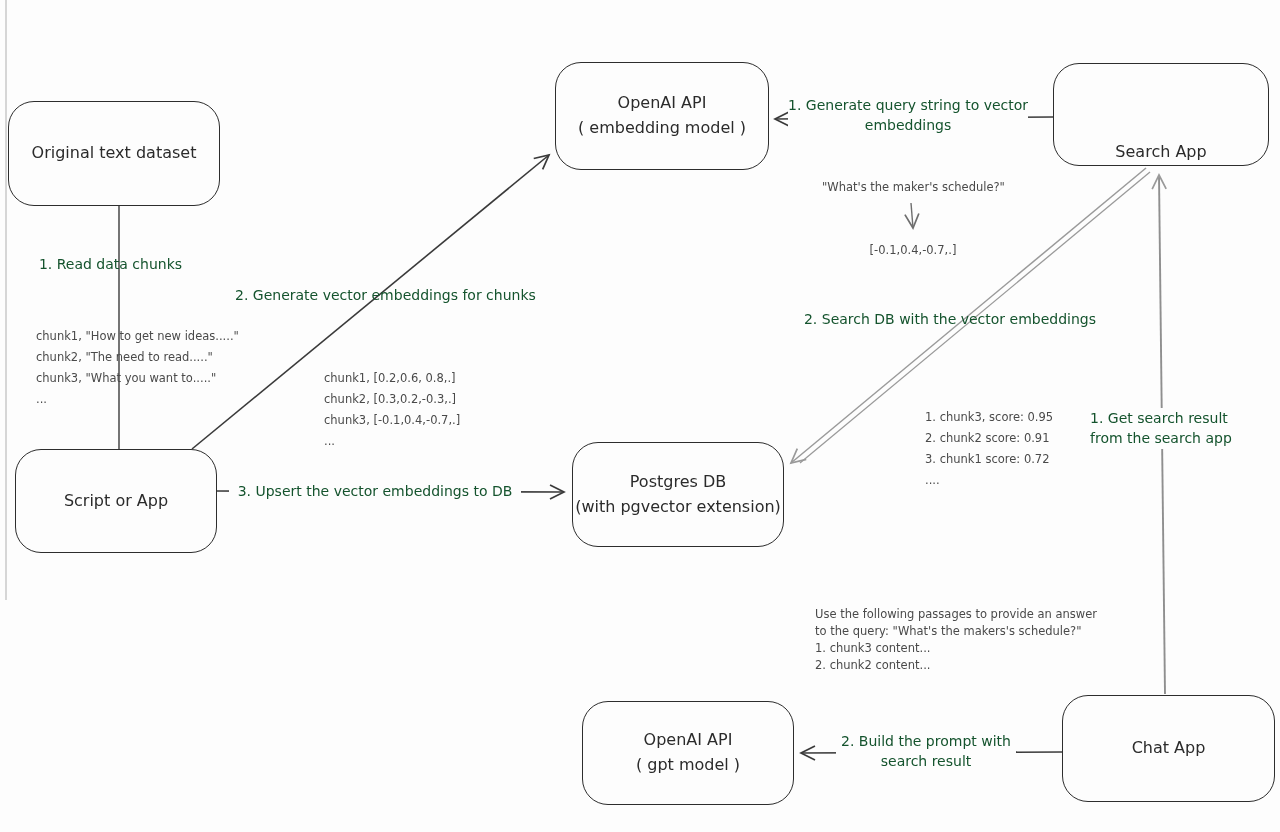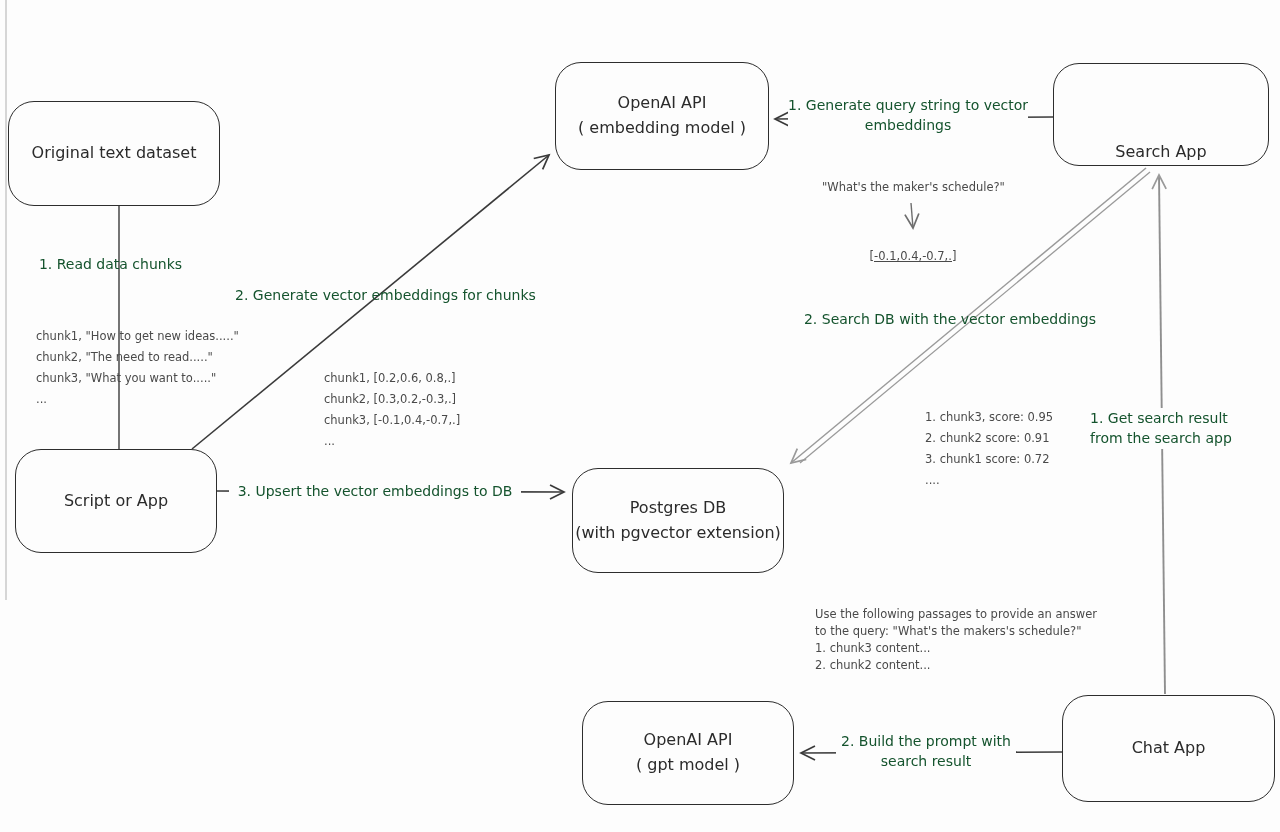--- a/index.html
+++ b/index.html
@@ -11,21 +11,21 @@
   
   .node{
     position:absolute;background:#fdfdfd;border:1.7px solid #2d2d2d;border-radius:26px;
     display:flex;flex-direction:column;align-items:center;justify-content:center;
     text-align:center;color:#2b2b2b;font-size:16px;line-height:1.55;z-index:3;
   }
   #n-dataset  {left:8px;  top:60px;  width:210px;height:103px;margin-top:41px;}
   #n-embed    {left:555px; top:62px;  width:212px;height:106px;}
   #n-search   {left:1053px;top:63px;  width:214px;height:101px;justify-content:flex-end;}
   #n-script   {left:15px;  top:449px; width:200px;height:102px;}
-  #n-postgres {left:572px; top:468px; width:210px;height:103px;}
+  #n-postgres {left:572px; top:442px; width:210px;height:103px;}
   #n-gpt      {left:582px; top:701px; width:210px;height:102px;}
   #n-chat     {left:1062px;top:695px; width:211px;height:105px;}
   
   .flow{
     position:absolute;color:#14532d;font-size:14px;line-height:1.4;
     text-align:center;white-space:nowrap;z-index:2;
   }
   .flow.bg{background:#fdfdfd;padding:1px 0;}
   #f-read    {left:28px;  top:255px; width:165px;}
   #f-genemb  {left:235px; top:286px; width:300px;}
@@ -36,21 +36,21 @@
   #f-build   {left:836px; top:731px; width:180px;}
   
   .ann{
     position:absolute;color:#4a4a4a;font-size:11.5px;line-height:21px;
     white-space:nowrap;z-index:2;
   }
   .ann.center{text-align:center;}
   #a-chunks {left:36px; top:326px; width:220px;}
   #a-vectors{left:324px;top:368px; width:170px;}
   #a-query  {left:822px;top:180px; width:180px;line-height:15px;}
-  #a-qvec   {left:838px;top:249px; width:150px;line-height:15px;text-decoration:underline;}
+  #a-qvec   {left:838px;top:243px; width:150px;line-height:15px;}
   #a-scores {left:925px;top:407px; width:170px;}
   #a-prompt {left:815px;top:606px; width:260px;line-height:17px;}
 </style>
 </head>
 <body>
 
 <div class="canvas">
 
   <svg width="1280" height="832" viewBox="0 0 1280 832">
     <defs>

